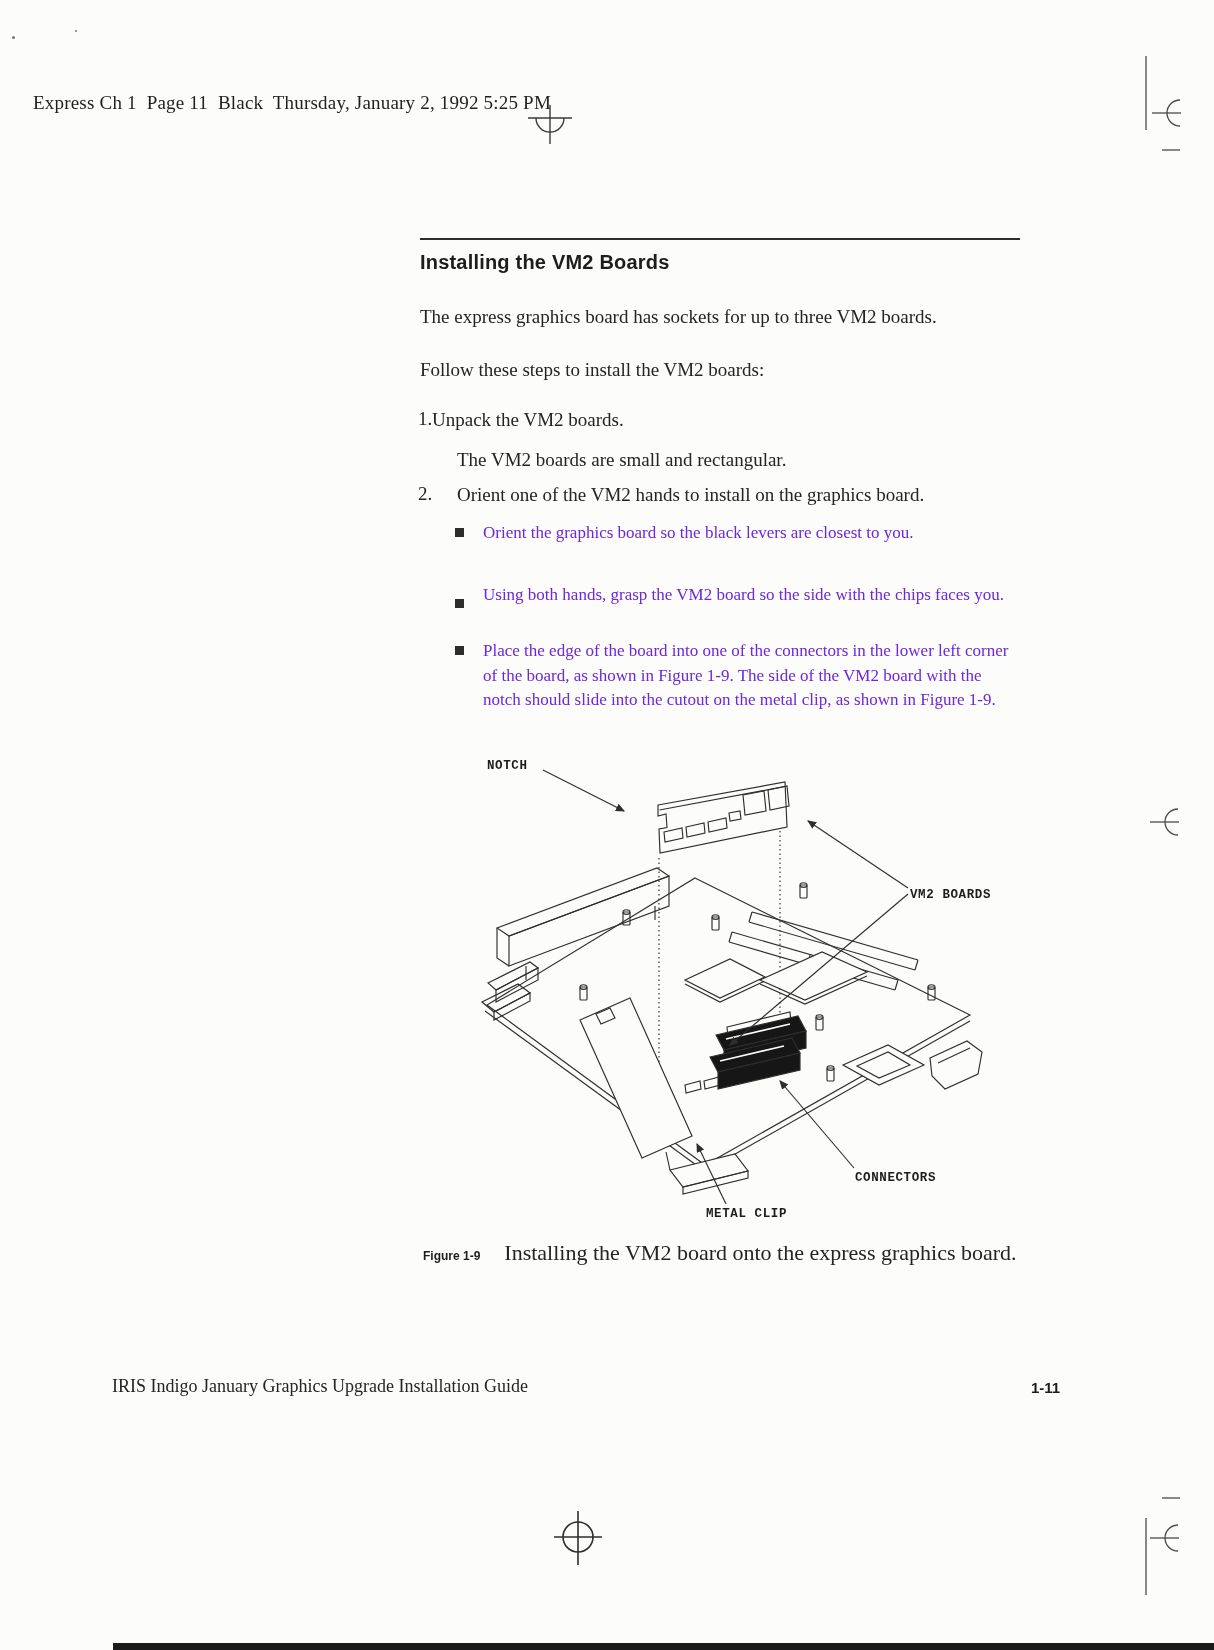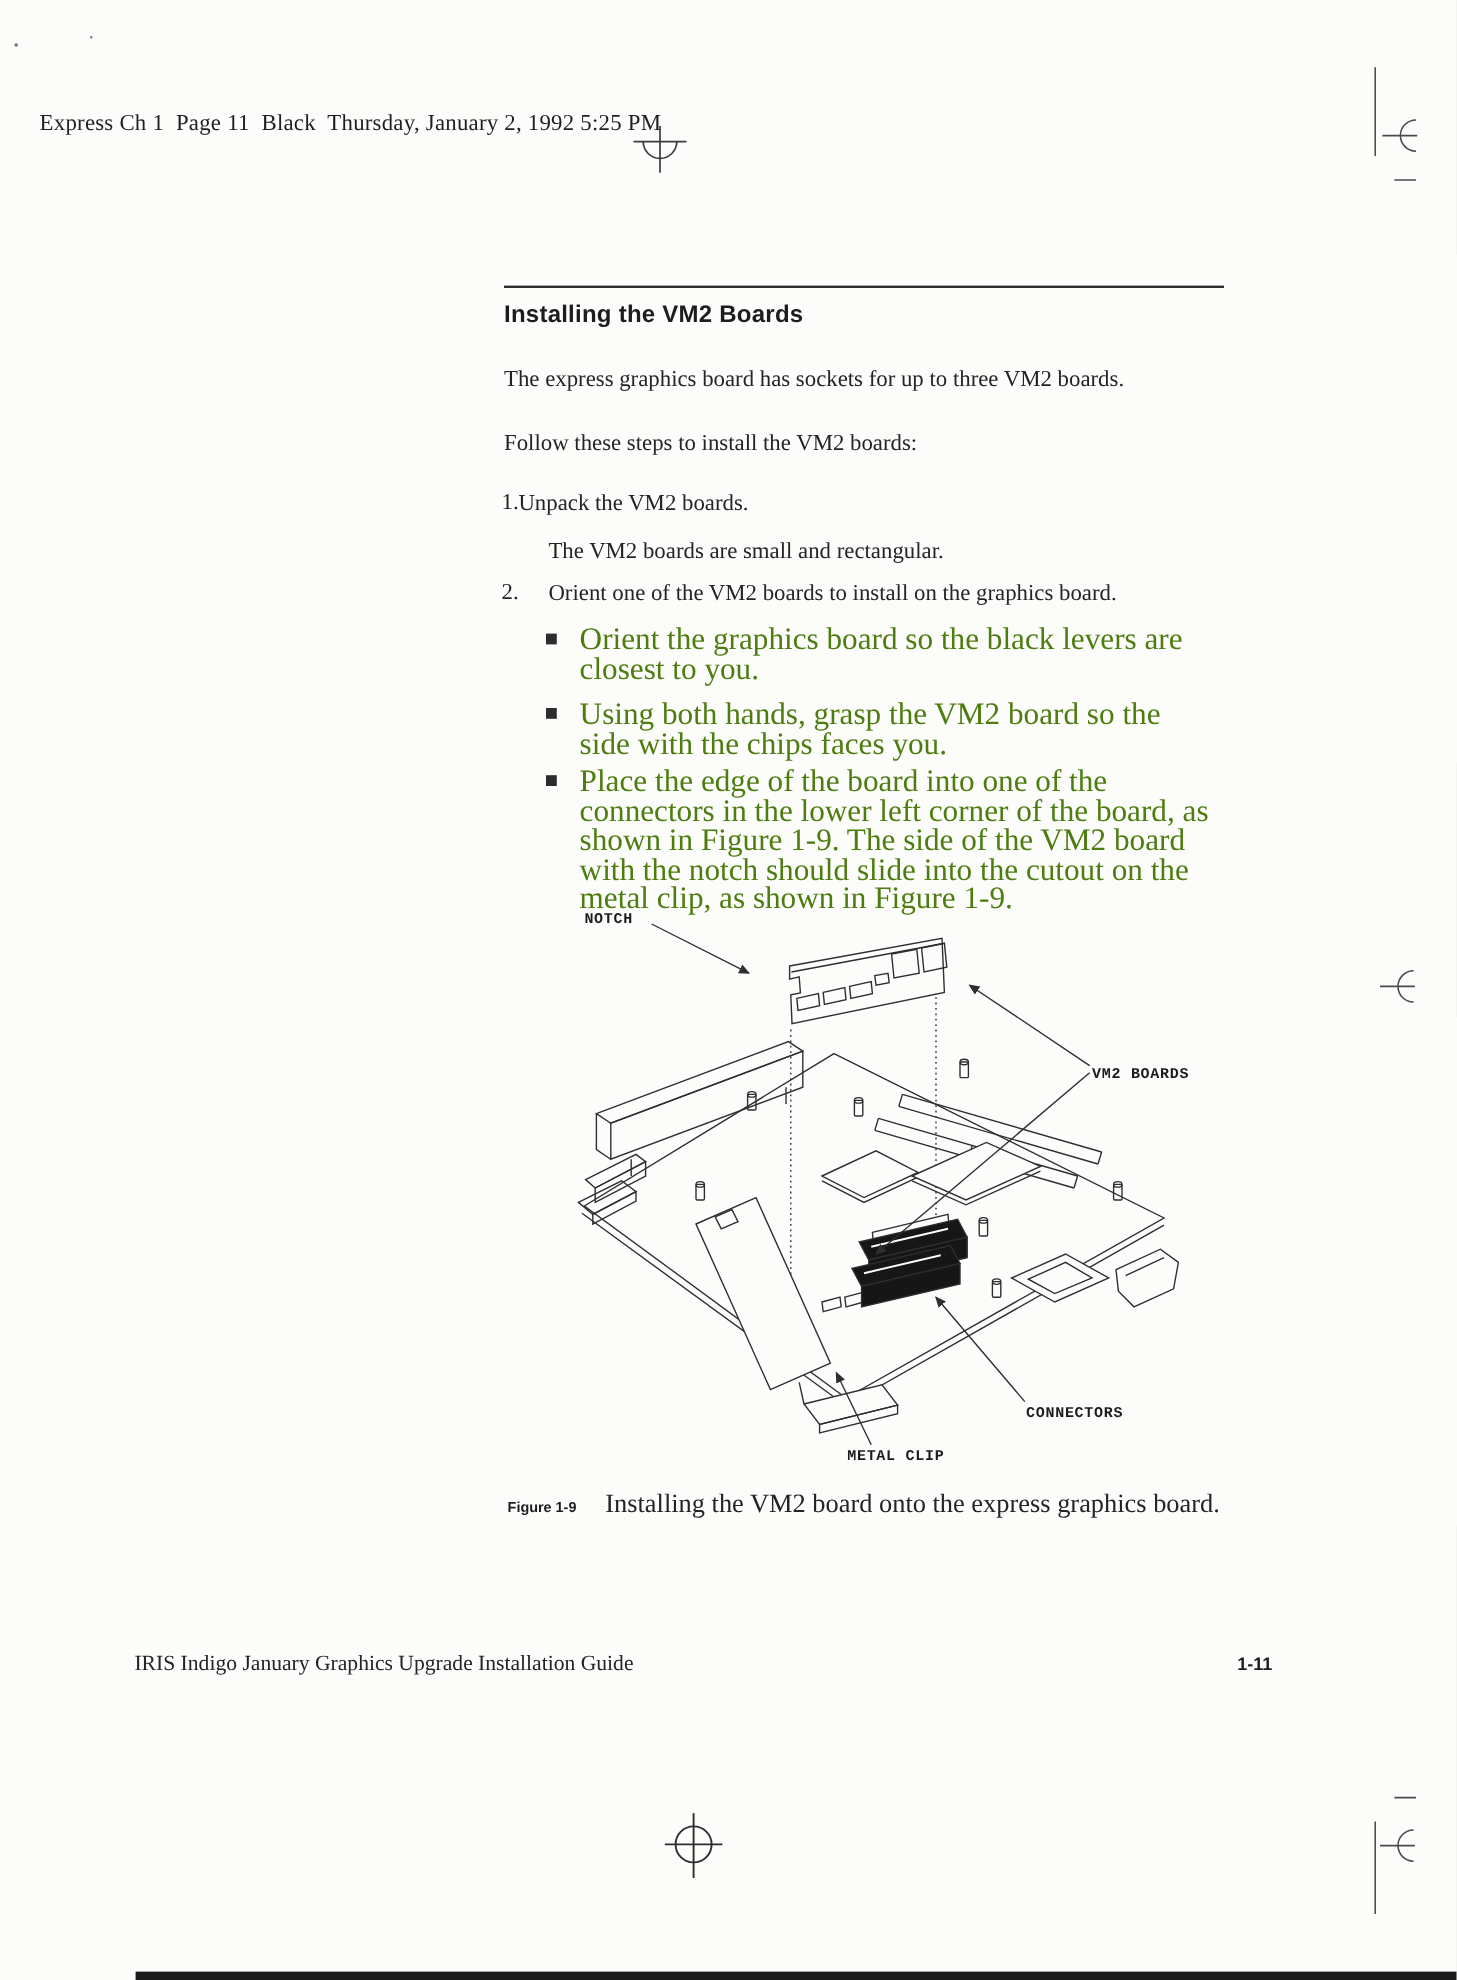--- a/index.html
+++ b/index.html
@@ -19,21 +19,21 @@
     position:absolute;left:420px;top:251px;margin:0;
     font-family:"Liberation Sans", sans-serif;font-weight:bold;
     font-size:20px;color:#1d1d1d;letter-spacing:0.2px;
   }
   .body-text{position:absolute;font-size:19px;line-height:24px;color:#242424;}
   .step-num{position:absolute;font-size:19px;color:#242424;}
   .bullet-row{position:absolute;display:flex;align-items:flex-start;}
   .bullet-marker{
     width:9px;height:9px;background:#2d2d2d;margin-top:7px;margin-right:19px;flex:0 0 auto;
   }
-  .bullet-text{font-size:26px;line-height:24.5px;color:#4d7c0f;width:527px;}
+  .bullet-text{font-size:17px;line-height:24.5px;color:#6d28d9;width:527px;}
   .figure-svg{position:absolute;left:430px;top:740px;}
   .fig-label{
     font-family:"Liberation Mono", monospace;font-weight:bold;
     font-size:12.5px;letter-spacing:0.6px;fill:#1c1c1c;
   }
   .caption{position:absolute;left:423px;top:1240px;}
   .caption-num{
     font-family:"Liberation Sans", sans-serif;font-weight:bold;
     font-size:12px;color:#1d1d1d;
   }
@@ -83,27 +83,27 @@
   <h1 class="heading">Installing the VM2 Boards</h1>
 
   <div class="body-text" style="left:420px;top:305px;width:640px;">The express graphics board has sockets for up to three VM2 boards.</div>
   <div class="body-text" style="left:420px;top:358px;width:640px;">Follow these steps to install the VM2 boards:</div>
 
   <div class="step-num" style="left:418px;top:408px;">1.</div>
   <div class="body-text" style="left:432px;top:408px;width:600px;">Unpack the VM2 boards.</div>
   <div class="body-text" style="left:457px;top:448px;width:600px;">The VM2 boards are small and rectangular.</div>
 
   <div class="step-num" style="left:418px;top:483px;">2.</div>
-  <div class="body-text" style="left:457px;top:483px;width:600px;">Orient one of the VM2 boards to install on the graphics board.</div>
+  <div class="body-text" style="left:457px;top:483px;width:600px;">Orient one of the VM2 hands to install on the graphics board.</div>
 
   <div class="bullet-row" style="left:455px;top:521px;">
     <div class="bullet-marker"></div>
     <div class="bullet-text">Orient the graphics board so the black levers are closest to you.</div>
   </div>
-  <div class="bullet-row" style="left:455px;top:583px;">
+  <div class="bullet-row" style="left:455px;top:583px;align-items:flex-end;">
     <div class="bullet-marker"></div>
     <div class="bullet-text">Using both hands, grasp the VM2 board so the side with the chips faces you.</div>
   </div>
   <div class="bullet-row" style="left:455px;top:639px;">
     <div class="bullet-marker"></div>
     <div class="bullet-text">Place the edge of the board into one of the connectors in the lower left corner of the board, as shown in Figure 1-9. The side of the VM2 board with the notch should slide into the cutout on the metal clip, as shown in Figure 1-9.</div>
   </div>
 
   <svg class="figure-svg" width="620" height="500" viewBox="0 0 620 500">
     <defs>

